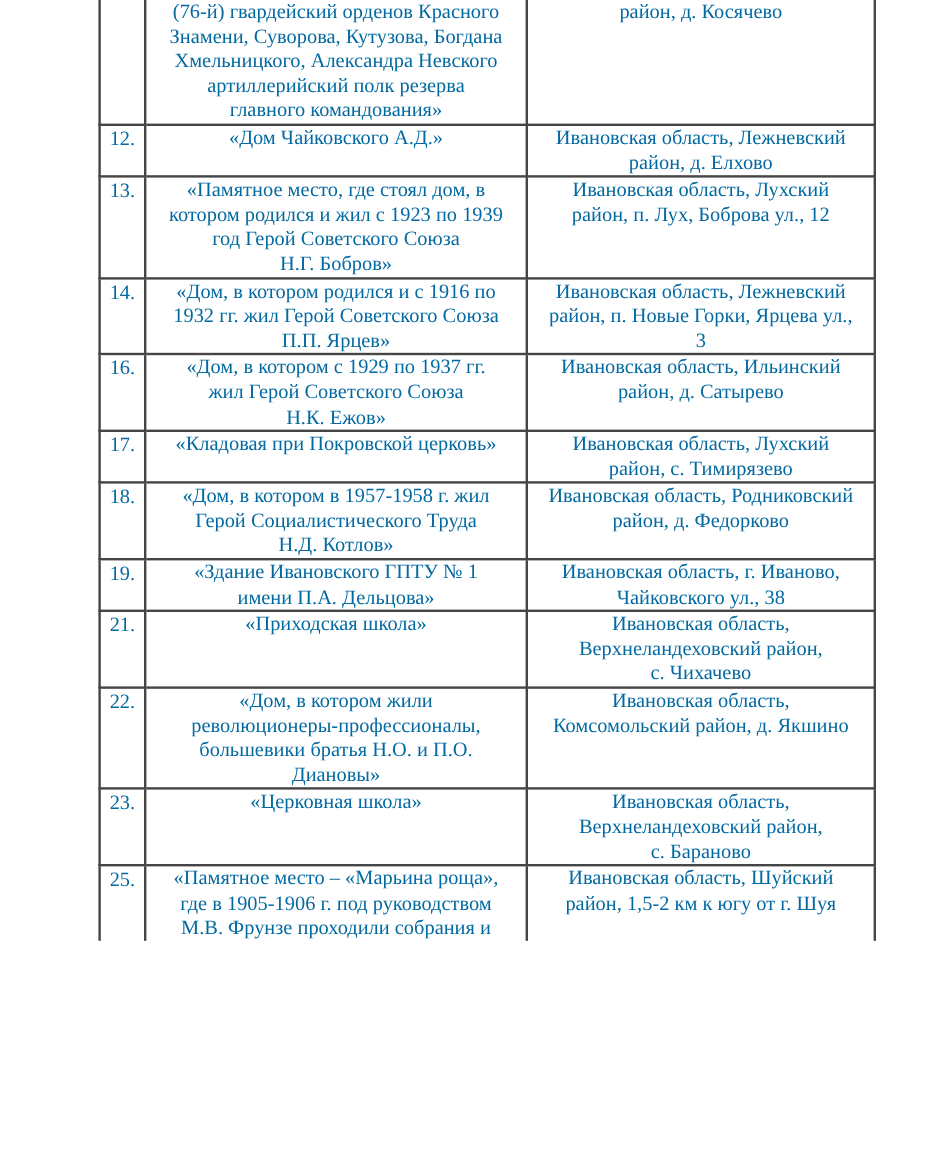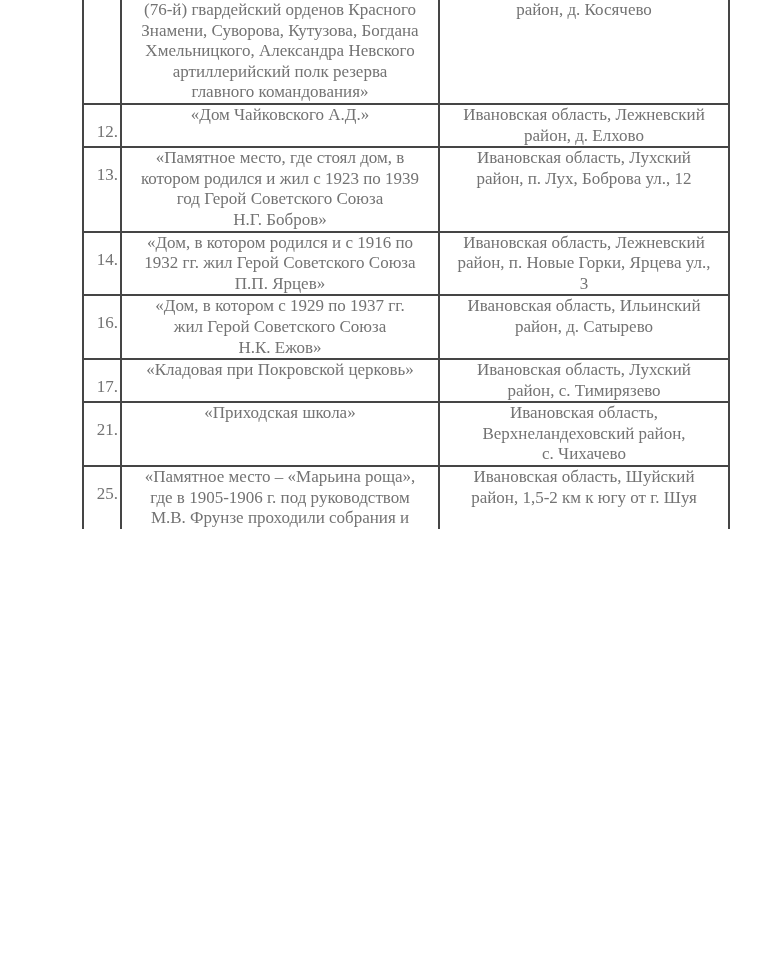--- a/index.html
+++ b/index.html
@@ -26,27 +26,26 @@
   .c-num  { width: 38px; }
   .c-name { width: 318px; }
   .c-loc  { width: 290px; }
   .doc-table td {
     border: 2px solid #454545;
     vertical-align: top;
     text-align: center;
     padding: 0 2px;
     font-size: 17px;
     line-height: 20.6px;
-    color: #737373;
+    color: #0369a1;
     white-space: pre-line;
     overflow: hidden;
   }
   .doc-table td.num {
-    padding-top: 17px;
-    text-align: right;
+    padding-top: 1px;
   }
   
   .doc-table tr:first-child td { border-top: none; }
   .doc-table tr:last-child td  { border-bottom: none; }
 </style>
 </head>
 <body>
 
 <div class="page">
   <table class="doc-table">
@@ -103,32 +102,63 @@
 район, д. Сатырево</td>
   </tr>
 
   <tr>
     <td class="num">17.</td>
     <td class="name">«Кладовая при Покровской церковь»</td>
     <td class="loc">Ивановская область, Лухский
 район, с. Тимирязево</td>
   </tr>
 
+  <tr>
+    <td class="num">18.</td>
+    <td class="name">«Дом, в котором в 1957-1958 г. жил
+Герой Социалистического Труда
+Н.Д. Котлов»</td>
+    <td class="loc">Ивановская область, Родниковский
+район, д. Федорково</td>
+  </tr>
 
+  <tr>
+    <td class="num">19.</td>
+    <td class="name">«Здание Ивановского ГПТУ № 1
+имени П.А. Дельцова»</td>
+    <td class="loc">Ивановская область, г. Иваново,
+Чайковского ул., 38</td>
+  </tr>
 
 
   <tr>
     <td class="num">21.</td>
     <td class="name">«Приходская школа»</td>
     <td class="loc">Ивановская область,
 Верхнеландеховский район,
 с. Чихачево</td>
   </tr>
 
+  <tr>
+    <td class="num">22.</td>
+    <td class="name">«Дом, в котором жили
+революционеры-профессионалы,
+большевики братья Н.О. и П.О.
+Диановы»</td>
+    <td class="loc">Ивановская область,
+Комсомольский район, д. Якшино</td>
+  </tr>
 
+  <tr>
+    <td class="num">23.</td>
+    <td class="name">«Церковная школа»</td>
+    <td class="loc">Ивановская область,
+Верхнеландеховский район,
+с. Бараново</td>
+  </tr>
 
 
   <tr>
     <td class="num">25.</td>
     <td class="name">«Памятное место – «Марьина роща»,
 где в 1905-1906 г. под руководством
 М.В. Фрунзе проходили собрания и</td>
     <td class="loc">Ивановская область, Шуйский
 район, 1,5-2 км к югу от г. Шуя</td>
   </tr>

